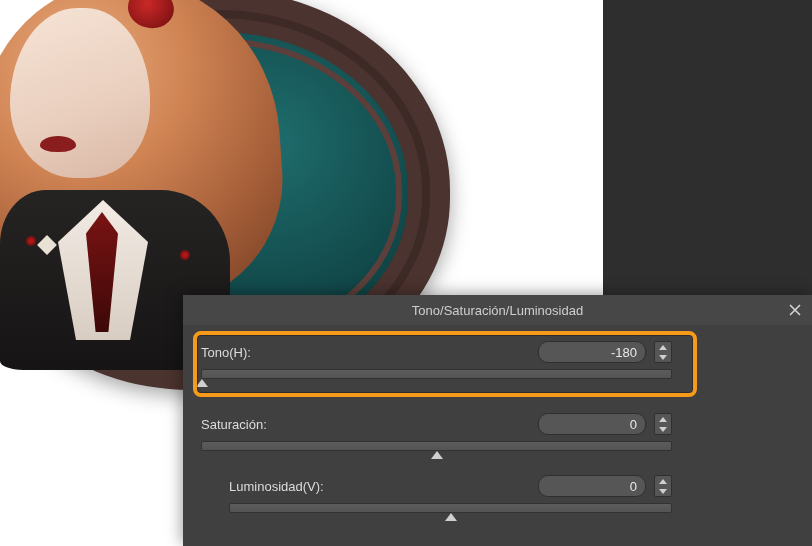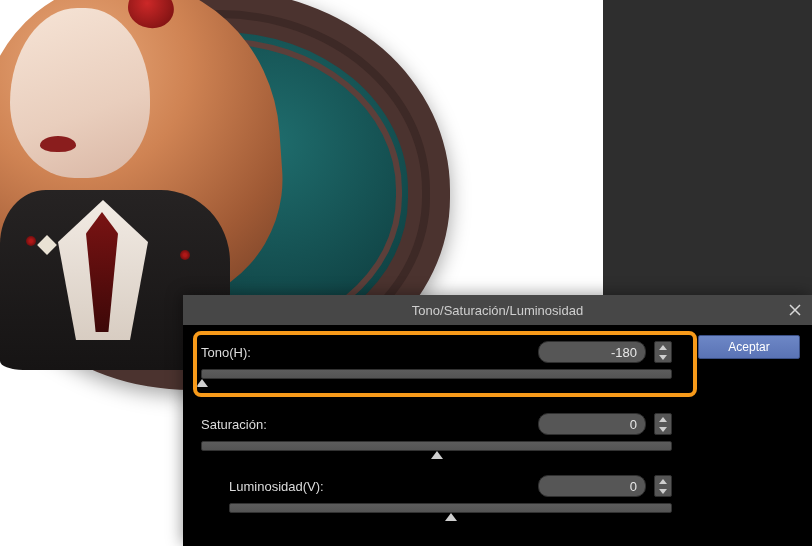--- a/index.html
+++ b/index.html
@@ -124,21 +124,21 @@
     border-radius: 50%;
   }
   .stud1 { top: 286px; left: 86px; }
   .stud2 { top: 300px; left: 240px; }
 
   
   .dialog {
     position: absolute;
     left: 183px; top: 295px;
     width: 629px; height: 251px;
-    background: #000000;
+    background: #404040;
     color: #d9d9d9;
     font-size: 13px;
     box-shadow: -2px -2px 14px rgba(0,0,0,.35);
   }
   .titlebar {
     position: relative;
     height: 30px;
     display: flex; align-items: center; justify-content: center;
     background: #474747;
     font-size: 13px;
@@ -361,16 +361,15 @@
             <svg viewBox="0 0 12 8">
                 <path d="M0 8 L6 0 L12 8 Z"></path>
               </svg>
           </div>
         </div>
       </div>
 
     </div>
 
     <div class="buttons">
-      <div class="btn primary">Aceptar</div>
     </div>
   </div>
 </div>
 
 </body></html>

